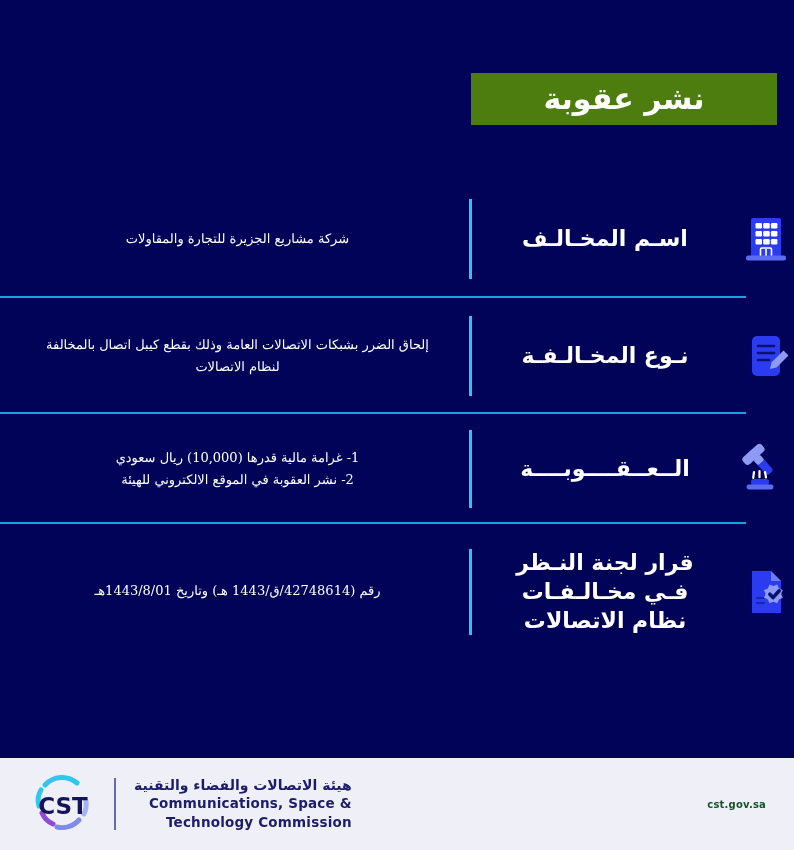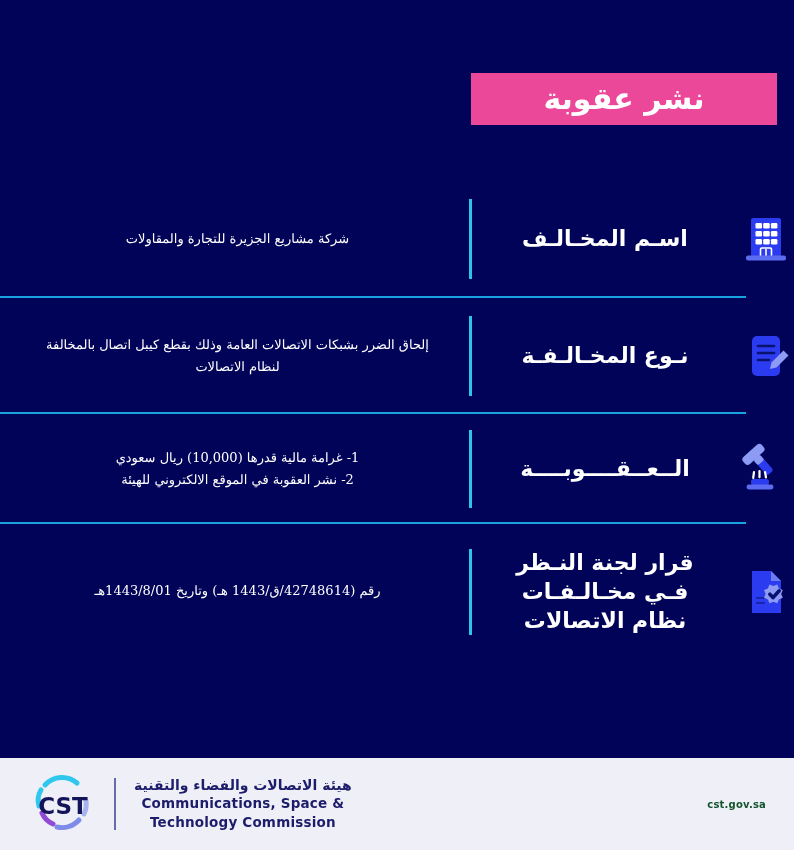--- a/index.html
+++ b/index.html
@@ -29,21 +29,21 @@
     position: relative;
     height: 180px;
     flex: 0 0 auto;
   }
   .title-banner {
     position: absolute;
     top: 73px;
     right: 17px;
     left: 471px;
     height: 52px;
-    background: #ec4899;
+    background: #4d7c0f;
     display: flex;
     align-items: center;
     justify-content: center;
   }
   .title-banner-text {
     color: #FFFFFF;
     font-size: 30px;
     font-weight: 700;
     letter-spacing: 0.5px;
     line-height: 1;
@@ -168,21 +168,21 @@
     font-weight: 700;
     direction: rtl;
     text-align: left;
     line-height: 1.25;
   }
   .org-en {
     color: #1C1C6B;
     font-size: 13.5px;
     font-weight: 700;
     direction: ltr;
-    text-align: center;
+    text-align: right;
     line-height: 1.3;
     letter-spacing: .2px;
   }
   .footer-url {
     color: #14532d;
     font-size: 10px;
     font-weight: 700;
     direction: ltr;
     letter-spacing: .2px;
   }

